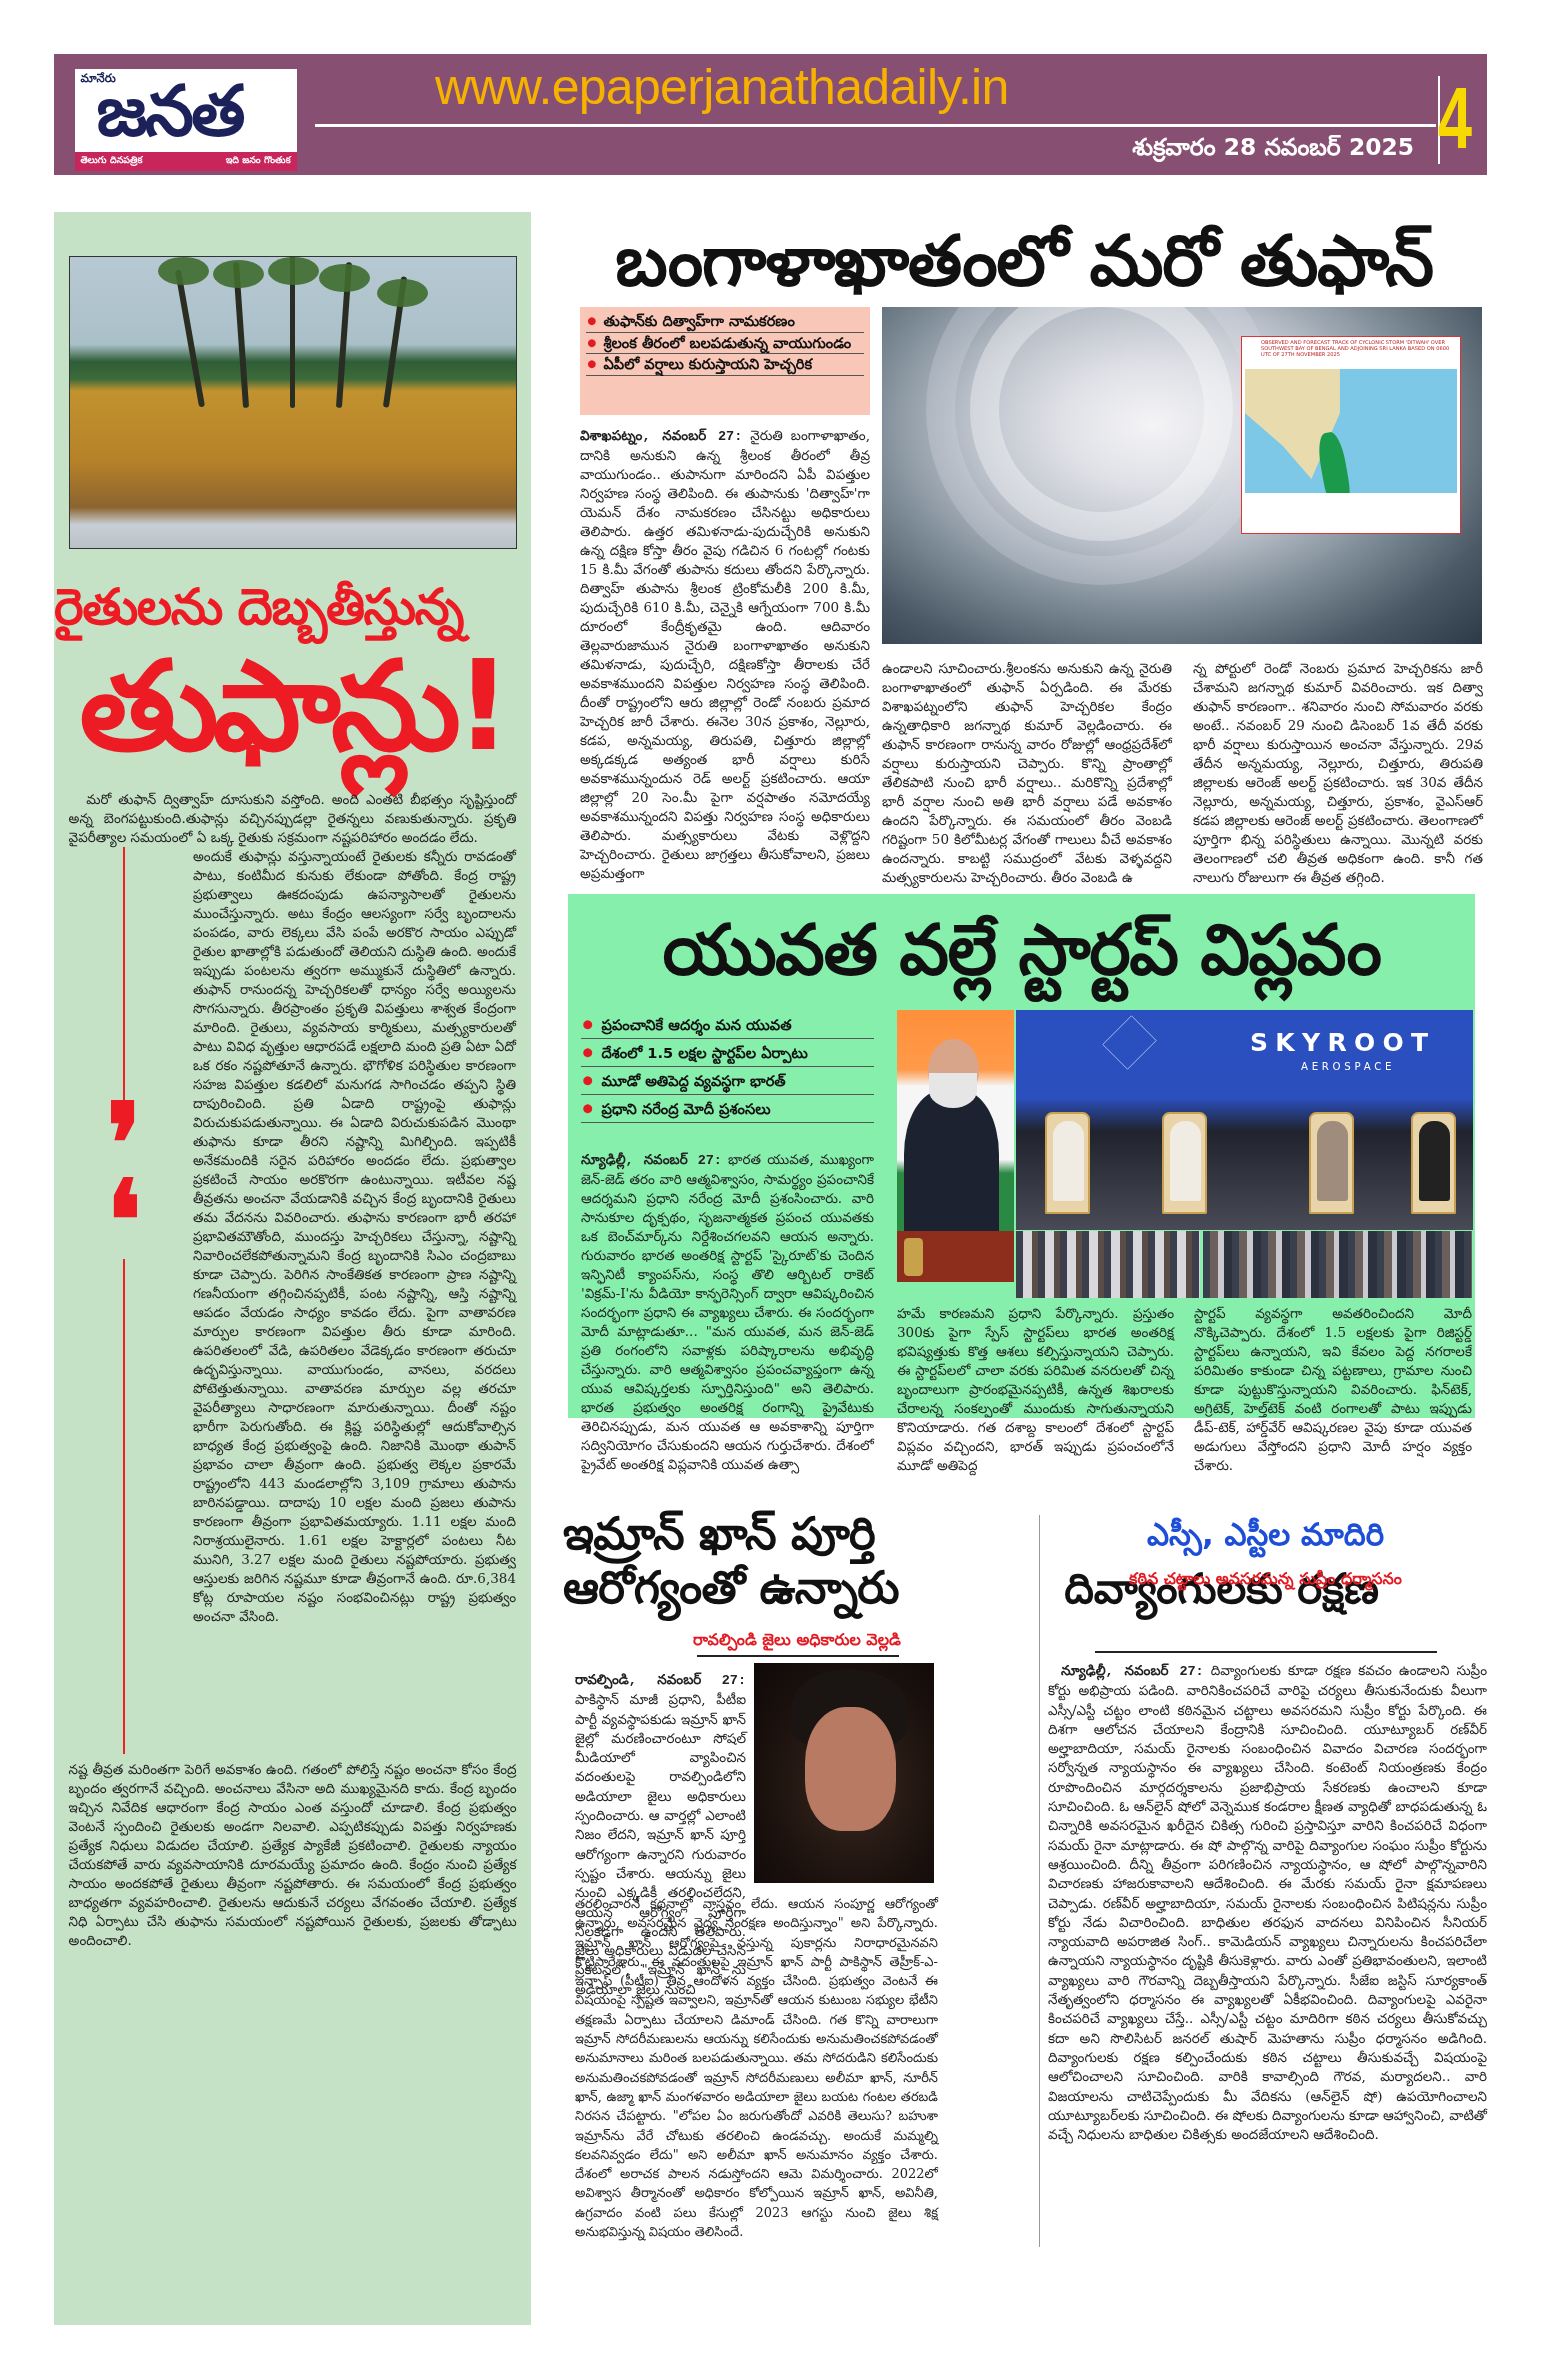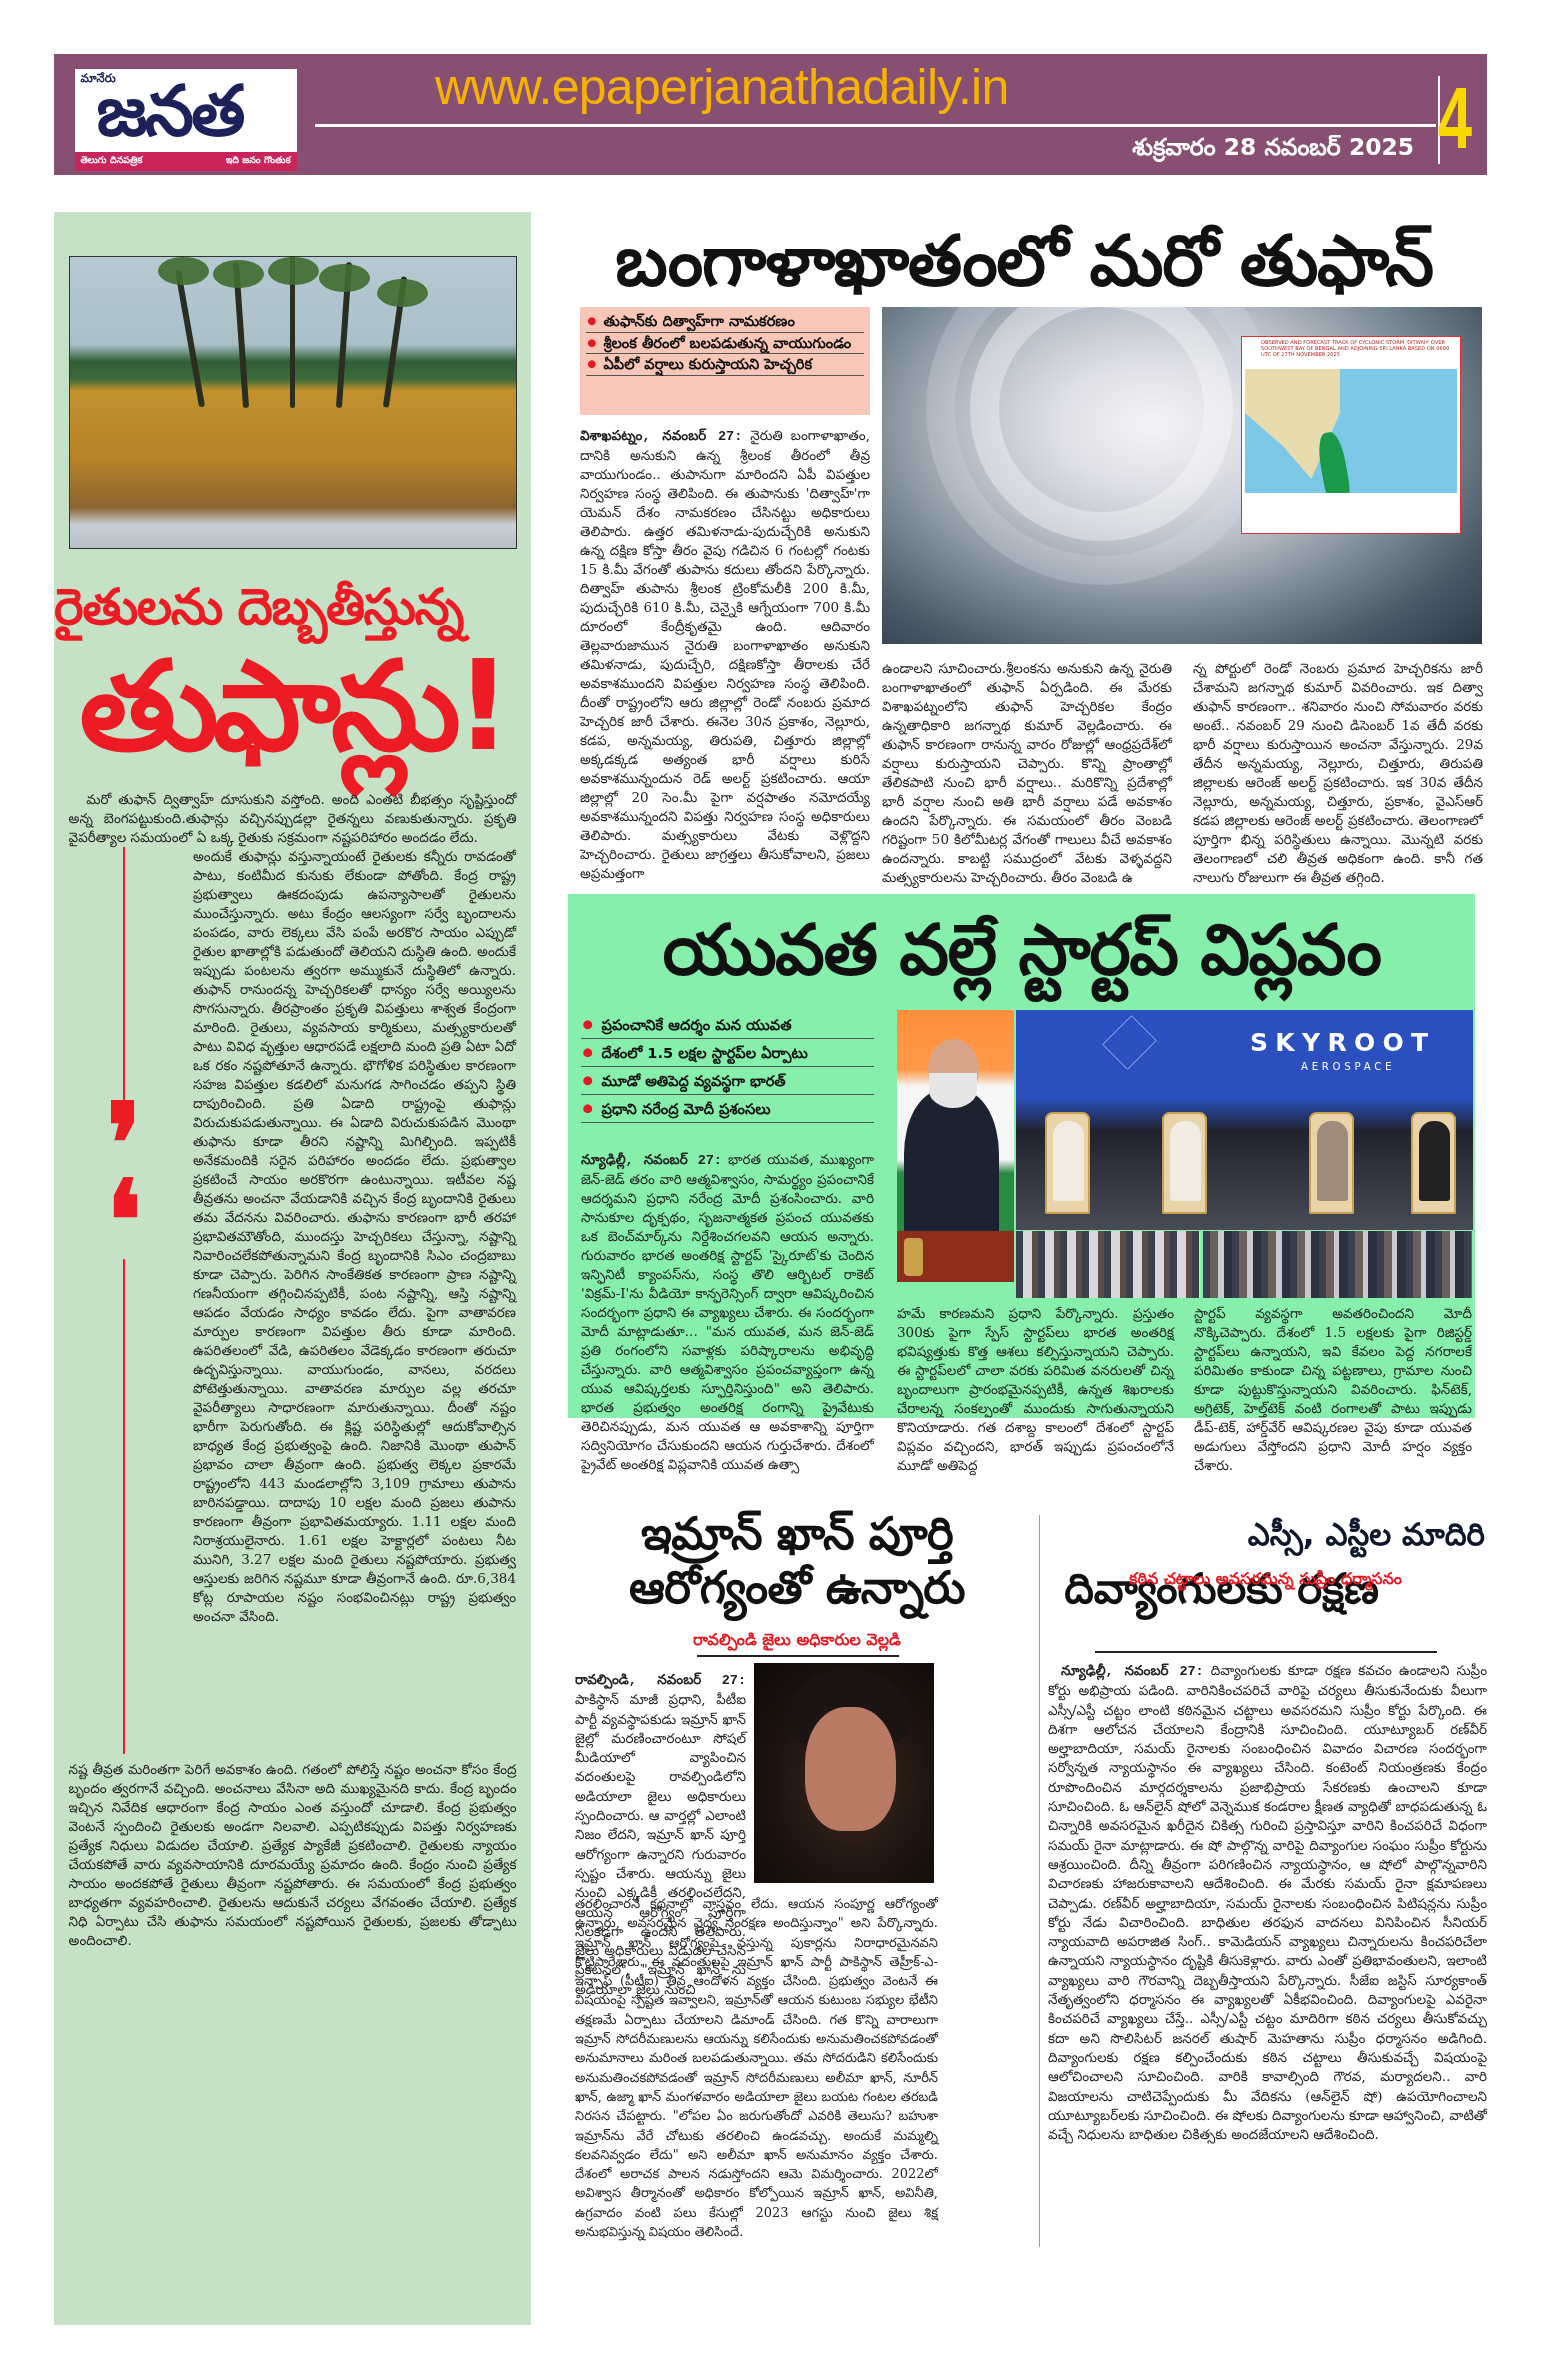--- a/index.html
+++ b/index.html
@@ -68,32 +68,32 @@
 .sky-photo .brand{position:absolute;left:234px;top:17.6px;font:bold 25px "DejaVu Sans",sans-serif;color:#fff;letter-spacing:7.3px}
 .sky-photo .sub{position:absolute;left:285px;top:51px;font:10.2px "DejaVu Sans",sans-serif;color:#fff;letter-spacing:3.7px}
 .sky-photo .logomark{position:absolute;left:88px;top:2.9px;width:51px;height:59px;border:1.5px solid #cfd8ff;transform:rotate(45deg) scale(.7)}
 .chair{position:absolute;top:102px;width:45px;height:102px;background:#e8d4a8;border:2.9px solid #c8a050;border-radius:7.3px 7.3px 1.5px 1.5px}
 .chair .p{position:absolute;left:5.9px;top:7.3px;width:31px;height:80px;background:#f0ece4;border-radius:14.6px 14.6px 2.9px 2.9px}
 .crowd{position:absolute;top:337px;height:154px;background:repeating-linear-gradient(90deg,#3a3f4e 0 7.3px,#6a5f5a 7.3px 14.6px,#c9c9cf 14.6px 20.5px,#2c3140 20.5px 29px)}
 .s-col2{position:absolute;left:329px;top:410px;width:277px;font:13.5px/19px "DejaVu Serif",serif;text-align:justify}
 .s-col3{position:absolute;left:626px;top:410px;width:278px;font:13.5px/19px "DejaVu Serif",serif;text-align:justify}
 
 
-.imran-head{position:absolute;left:563px;top:1507px;width:468px;text-align:center;font:bold 45px/54px "DejaVu Sans",sans-serif;color:#111;letter-spacing:-0.7px}
+.imran-head{position:absolute;left:563px;top:1507px;width:468px;text-align:left;font:bold 45px/54px "DejaVu Sans",sans-serif;color:#111;letter-spacing:-0.7px}
 .imran-sub{position:absolute;left:563px;top:1630px;width:468px;text-align:center;font:bold 16px "DejaVu Sans",sans-serif;color:#e21b23}
 .imran-rule{position:absolute;left:697px;top:1655px;width:202px;height:1.5px;background:#222}
 .imran-photo{position:absolute;left:754px;top:1663px;width:180px;height:220px;overflow:hidden;background:radial-gradient(ellipse at 55% 55%,#3a2820 0%,#1c120e 60%,#0e0908 100%)}
 .imran-photo .hair{position:absolute;left:37px;top:5.9px;width:117px;height:80px;background:#1a1412;border-radius:50% 50% 30% 30%}
 .imran-photo .face{position:absolute;left:51px;top:44px;width:91px;height:124px;background:#b87a62;border-radius:45% 45% 40% 40%}
 .imran-col1{position:absolute;left:575px;top:1670px;width:171px;font:13.5px/19.3px "DejaVu Serif",serif;text-align:justify}
 .imran-body{position:absolute;left:575px;top:1894px;width:363px;font:13px/19.3px "DejaVu Serif",serif;text-align:justify}
 .vsep{position:absolute;left:1039px;top:1515px;width:0.7px;height:732px;background:#999}
 
 
-.div-head1{position:absolute;left:1046px;top:1516px;width:439px;text-align:right;font:bold 31px "DejaVu Sans",sans-serif;color:#0f172a}
+.div-head1{position:absolute;left:1046px;top:1516px;width:439px;text-align:center;font:bold 31px "DejaVu Sans",sans-serif;color:#1d4ed8}
 .div-head2{position:absolute;left:1002px;top:1564px;width:439px;text-align:center;font:bold 42px "DejaVu Sans",sans-serif;color:#111}
 .div-sub{position:absolute;left:1046px;top:1569px;width:439px;text-align:center;font:bold 16px "DejaVu Sans",sans-serif;color:#e21b23}
 .div-rule{position:absolute;left:1095px;top:1651px;width:342px;height:1.5px;background:#222}
 .div-body{position:absolute;left:1048px;top:1661px;width:439px;font:13.5px/19.3px "DejaVu Serif",serif;text-align:justify;text-indent:13px}
 
 .dateline{font-weight:bold;font-family:Liberation Mono, monospace}
 </style>
 </head>
 <body>
 

